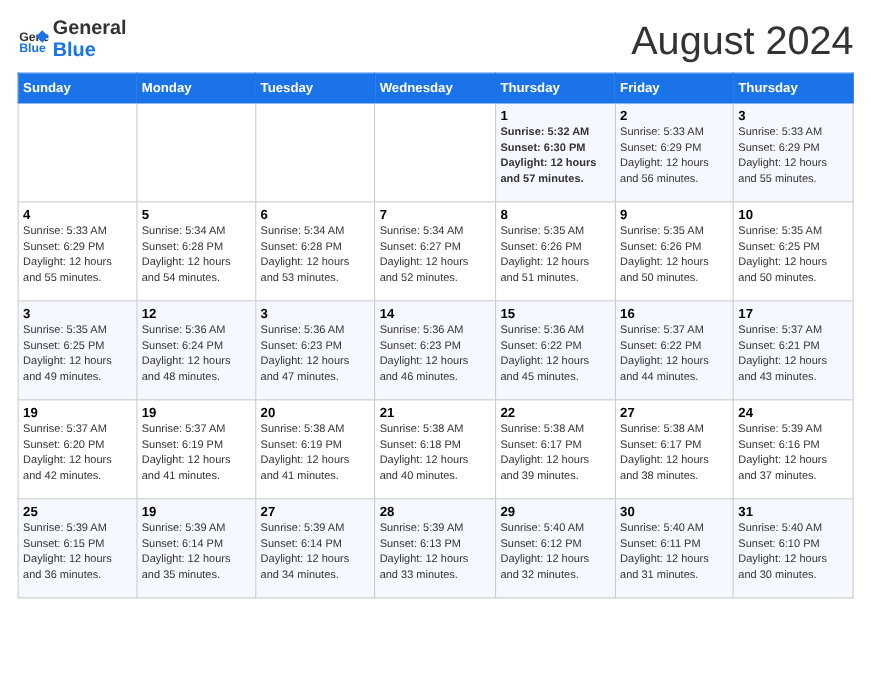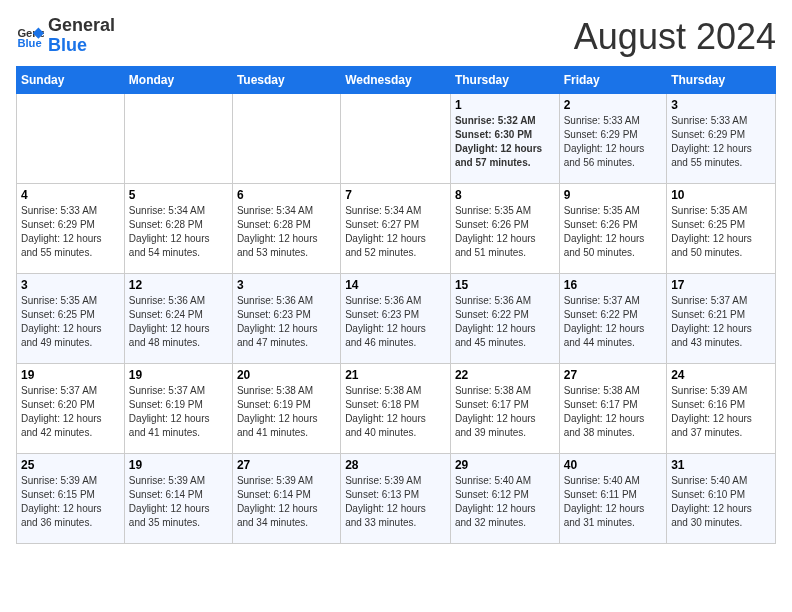--- a/index.html
+++ b/index.html
@@ -331,21 +331,21 @@
 and 33 minutes.</div>
         </td>
         <td>
           <div class="day-num">29</div>
           <div class="day-info" style="white-space: pre-line;">Sunrise: 5:40 AM
 Sunset: 6:12 PM
 Daylight: 12 hours
 and 32 minutes.</div>
         </td>
         <td>
-          <div class="day-num">40</div>
+          <div class="day-num">30</div>
           <div class="day-info" style="white-space: pre-line;">Sunrise: 5:40 AM
 Sunset: 6:11 PM
 Daylight: 12 hours
 and 31 minutes.</div>
         </td>
         <td>
           <div class="day-num">31</div>
           <div class="day-info" style="white-space: pre-line;">Sunrise: 5:40 AM
 Sunset: 6:10 PM
 Daylight: 12 hours

